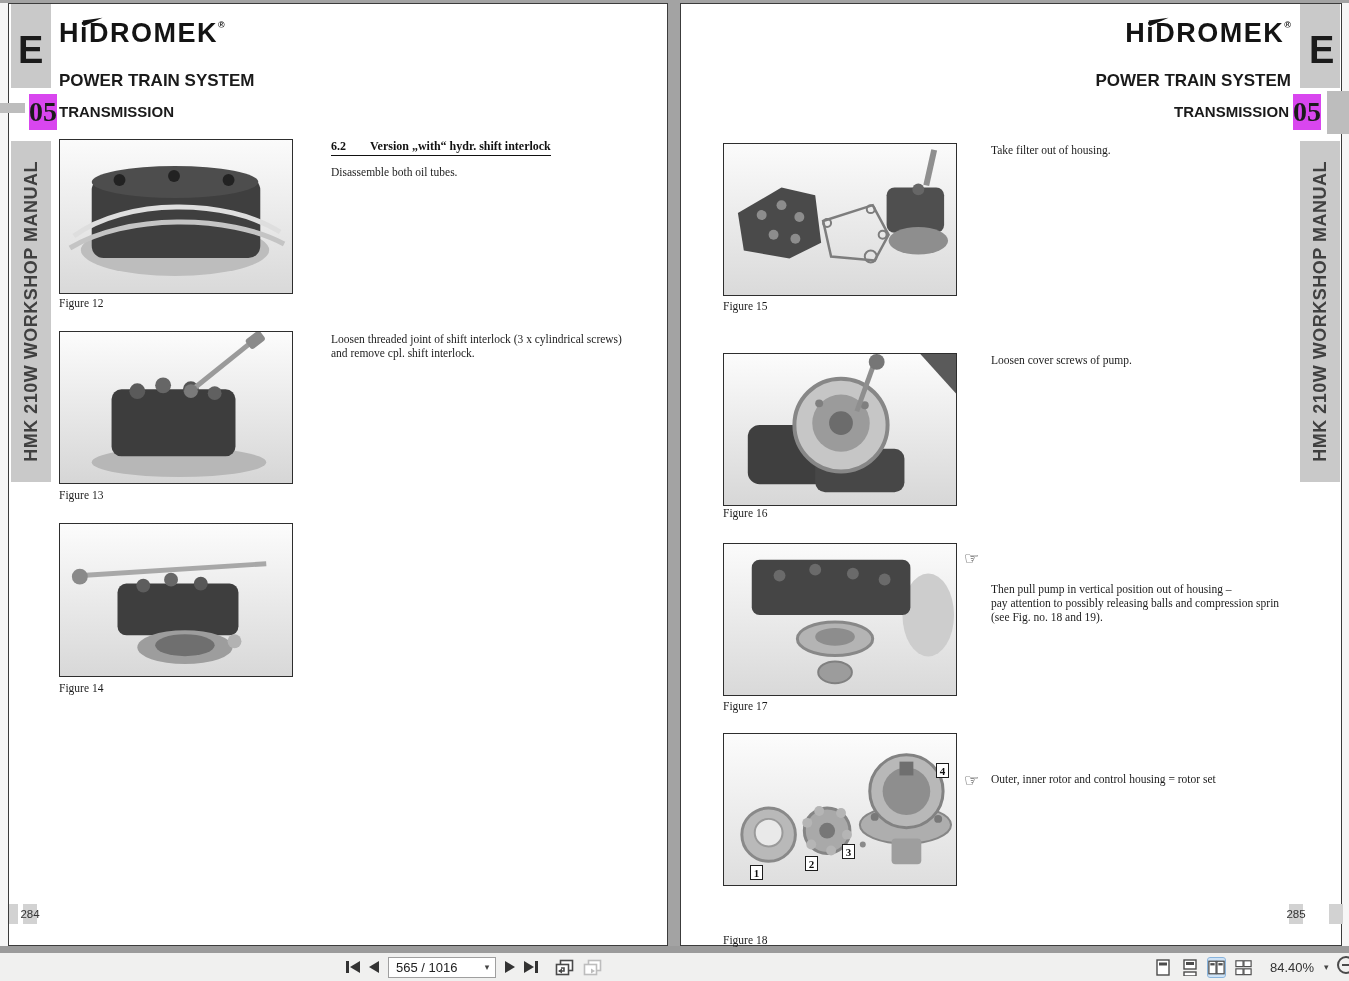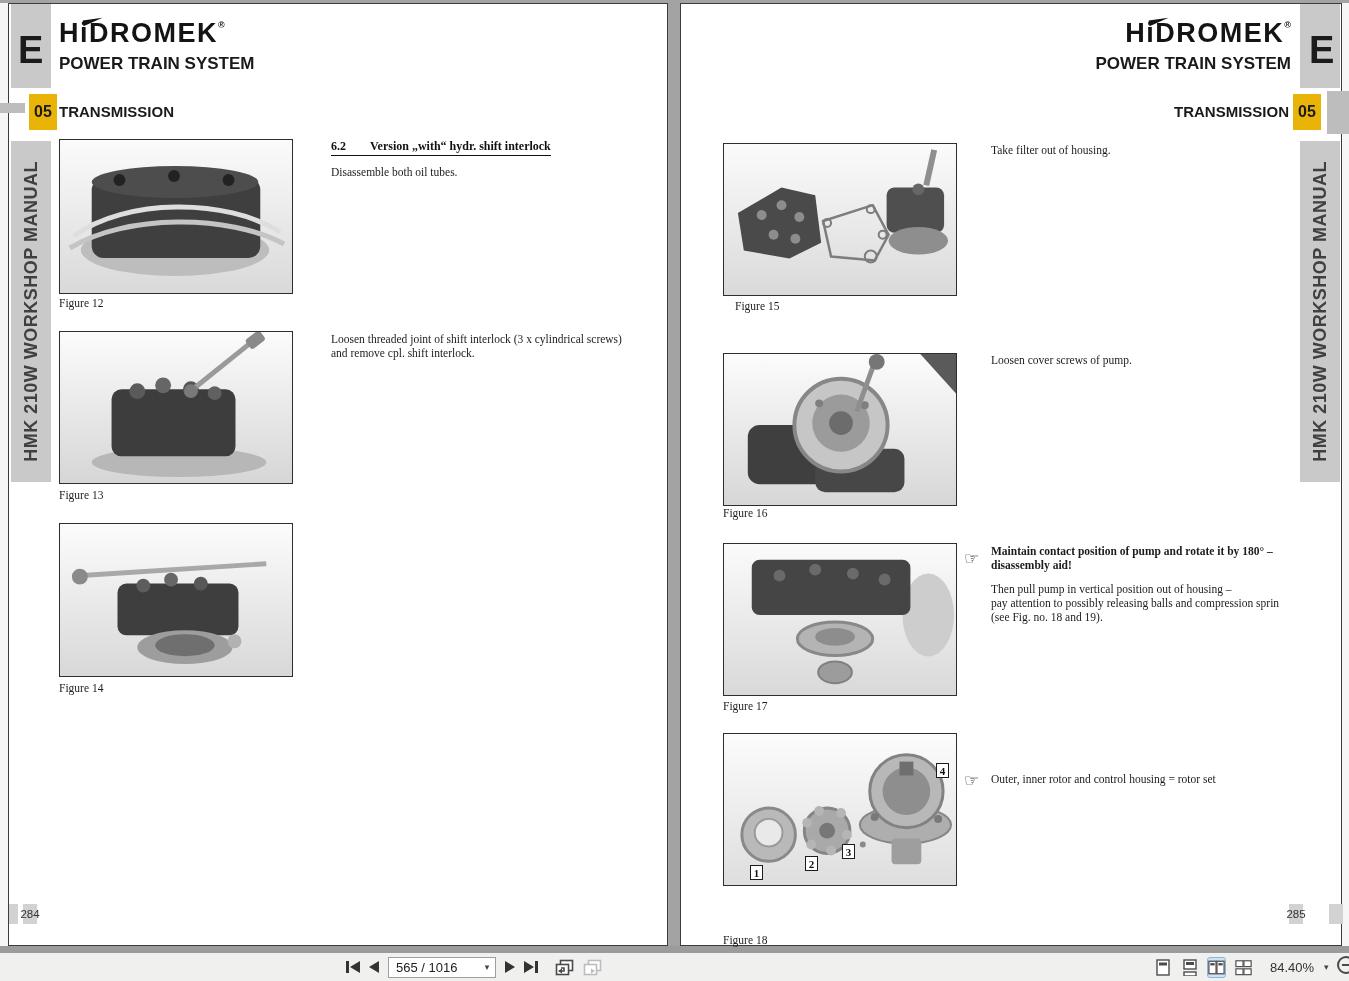--- a/index.html
+++ b/index.html
@@ -11,35 +11,35 @@
   .bg-sep   { position:absolute; left:0; top:946px; width:1349px; height:7px; background:#9b9b9b; }
 
   .page { position:absolute; top:3px; height:943px; background:#ffffff; border:1px solid #3c3c3c; }
   .page-left  { left:8px;   width:660px; }
   .page-right { left:680px; width:662px; }
 
   
   .strip { position:absolute; background:#c9c9c9; }
   .tab-letter { position:absolute; font-weight:700; font-size:38px; color:#1b1b1b; line-height:1; }
   .tab05-outer { position:absolute; background:#ffffff; }
-  .tab05-inner { position:absolute; background:#eab308; display:flex; align-items:center; justify-content:center;
-                 font-weight:700; font-size:16px; color:#1b1b1b; }
+  .tab05-inner { position:absolute; background:#d946ef; display:flex; align-items:center; justify-content:center;
+                 font-weight:700; font-size:28px; color:#1b1b1b;font-family:Liberation Serif, serif; }
   .tab05-stub { position:absolute; background:#bdbdbd; }
   .spine { position:absolute; display:flex; align-items:center; justify-content:center; }
   .spine span { writing-mode:vertical-rl; transform:rotate(180deg); font-weight:700; font-size:18px;
                 letter-spacing:.5px; color:#404040; white-space:nowrap; }
 
   
   .brand { position:absolute; font-weight:700; font-size:27px; letter-spacing:1.5px; color:#141414;
            line-height:1; white-space:nowrap; }
   .brand sup { font-size:9px; vertical-align:14px; letter-spacing:0; }
   .brand .accent { position:absolute; left:24px; top:-1px; width:0; height:0;
                    border-bottom:6px solid transparent; border-left:20px solid #141414;
                    transform:rotate(-8deg); }
-  .sys-title { position:absolute; font-weight:700; font-size:17px; color:#1a1a1a; white-space:nowrap; }
+  .sys-title { position:absolute; font-weight:700; font-size:17px; color:#1a1a1a; white-space:nowrap;margin-top:17px; }
   .chap-title { position:absolute; font-weight:700; font-size:15px; color:#1a1a1a; white-space:nowrap; }
 
   
   .figbox { position:absolute; width:234px; background:#fff; border:1px solid #2e2e2e; }
   .figbox svg { display:block; width:100%; height:100%; }
   .figcap { position:absolute; font-family:"Liberation Serif", serif; font-size:11.5px; color:#1c1c1c; }
   .para   { position:absolute; font-family:"Liberation Serif", serif; font-size:11.5px; line-height:14px;
             color:#1c1c1c; white-space:pre-line; }
   .para.b { font-weight:700; }
   .heading { position:absolute; font-family:"Liberation Serif", serif; font-size:12px; font-weight:700;
@@ -217,21 +217,21 @@
         <circle cx="104" cy="80" r="4" fill="none" stroke="#7d7d7d" stroke-width="2"></circle>
           <circle cx="148" cy="66" r="4" fill="none" stroke="#7d7d7d" stroke-width="2"></circle>
           <circle cx="160" cy="92" r="4" fill="none" stroke="#7d7d7d" stroke-width="2"></circle>
           <circle cx="148" cy="114" r="6" fill="none" stroke="#7d7d7d" stroke-width="2"></circle>
         <rect x="164" y="44" width="58" height="46" rx="8" fill="#4f4f4f"></rect>
         <ellipse cx="196" cy="98" rx="30" ry="14" fill="#8e8e8e"></ellipse>
         <line x1="212" y1="6" x2="204" y2="42" stroke="#8f8f8f" stroke-width="6"></line>
         <circle cx="196" cy="46" r="6" fill="#666"></circle>
       </svg>
     </div>
-    <div class="figcap" style="left:42px; top:296px;margin-left:12px;">Figure 15</div>
+    <div class="figcap" style="left:42px; top:296px;">Figure 15</div>
     <div class="para" style="left:310px; top:139px; width:290px;">Take filter out of housing.</div>
 
     <div class="figbox" style="left:42px; top:349px; height:153px;">
       <svg viewBox="0 0 234 153" preserveAspectRatio="none">
         <defs>
             <linearGradient id="g16" x1="0" y1="0" x2="0" y2="1">
               <stop offset="0" stop-color="#fcfcfc"></stop>
               <stop offset="1" stop-color="#d7d7d7"></stop>
             </linearGradient>
           </defs>
@@ -266,22 +266,20 @@
           <circle cx="92" cy="26" r="6" fill="#6a6a6a"></circle>
           <circle cx="130" cy="30" r="6" fill="#6a6a6a"></circle>
           <circle cx="162" cy="36" r="6" fill="#6a6a6a"></circle>
         <ellipse cx="112" cy="96" rx="38" ry="17" fill="#b4b4b4" stroke="#888" stroke-width="3"></ellipse>
         <ellipse cx="112" cy="94" rx="20" ry="9" fill="#8d8d8d"></ellipse>
         <ellipse cx="112" cy="130" rx="17" ry="11" fill="#9c9c9c" stroke="#808080" stroke-width="2"></ellipse>
       </svg>
     </div>
     <div class="figcap" style="left:42px; top:696px;">Figure 17</div>
     <div class="hand" style="left:283px; top:546px;">☞</div>
-    <div class="para b" style="left:310px; top:540px; width:295px;">Maintain contact position of pump and rotate it by 180° –
-disassembly aid!</div>
     <div class="para" style="left:310px; top:578px; width:300px;">Then pull pump in vertical position out of housing –
 pay attention to possibly releasing balls and compression sprin
 (see Fig. no. 18 and 19).</div>
 
     <div class="figbox" style="left:42px; top:729px; height:153px;">
       <svg viewBox="0 0 234 153" preserveAspectRatio="none">
         <defs>
             <linearGradient id="g18" x1="0" y1="0" x2="0" y2="1">
               <stop offset="0" stop-color="#fcfcfc"></stop>
               <stop offset="1" stop-color="#dedede"></stop>

